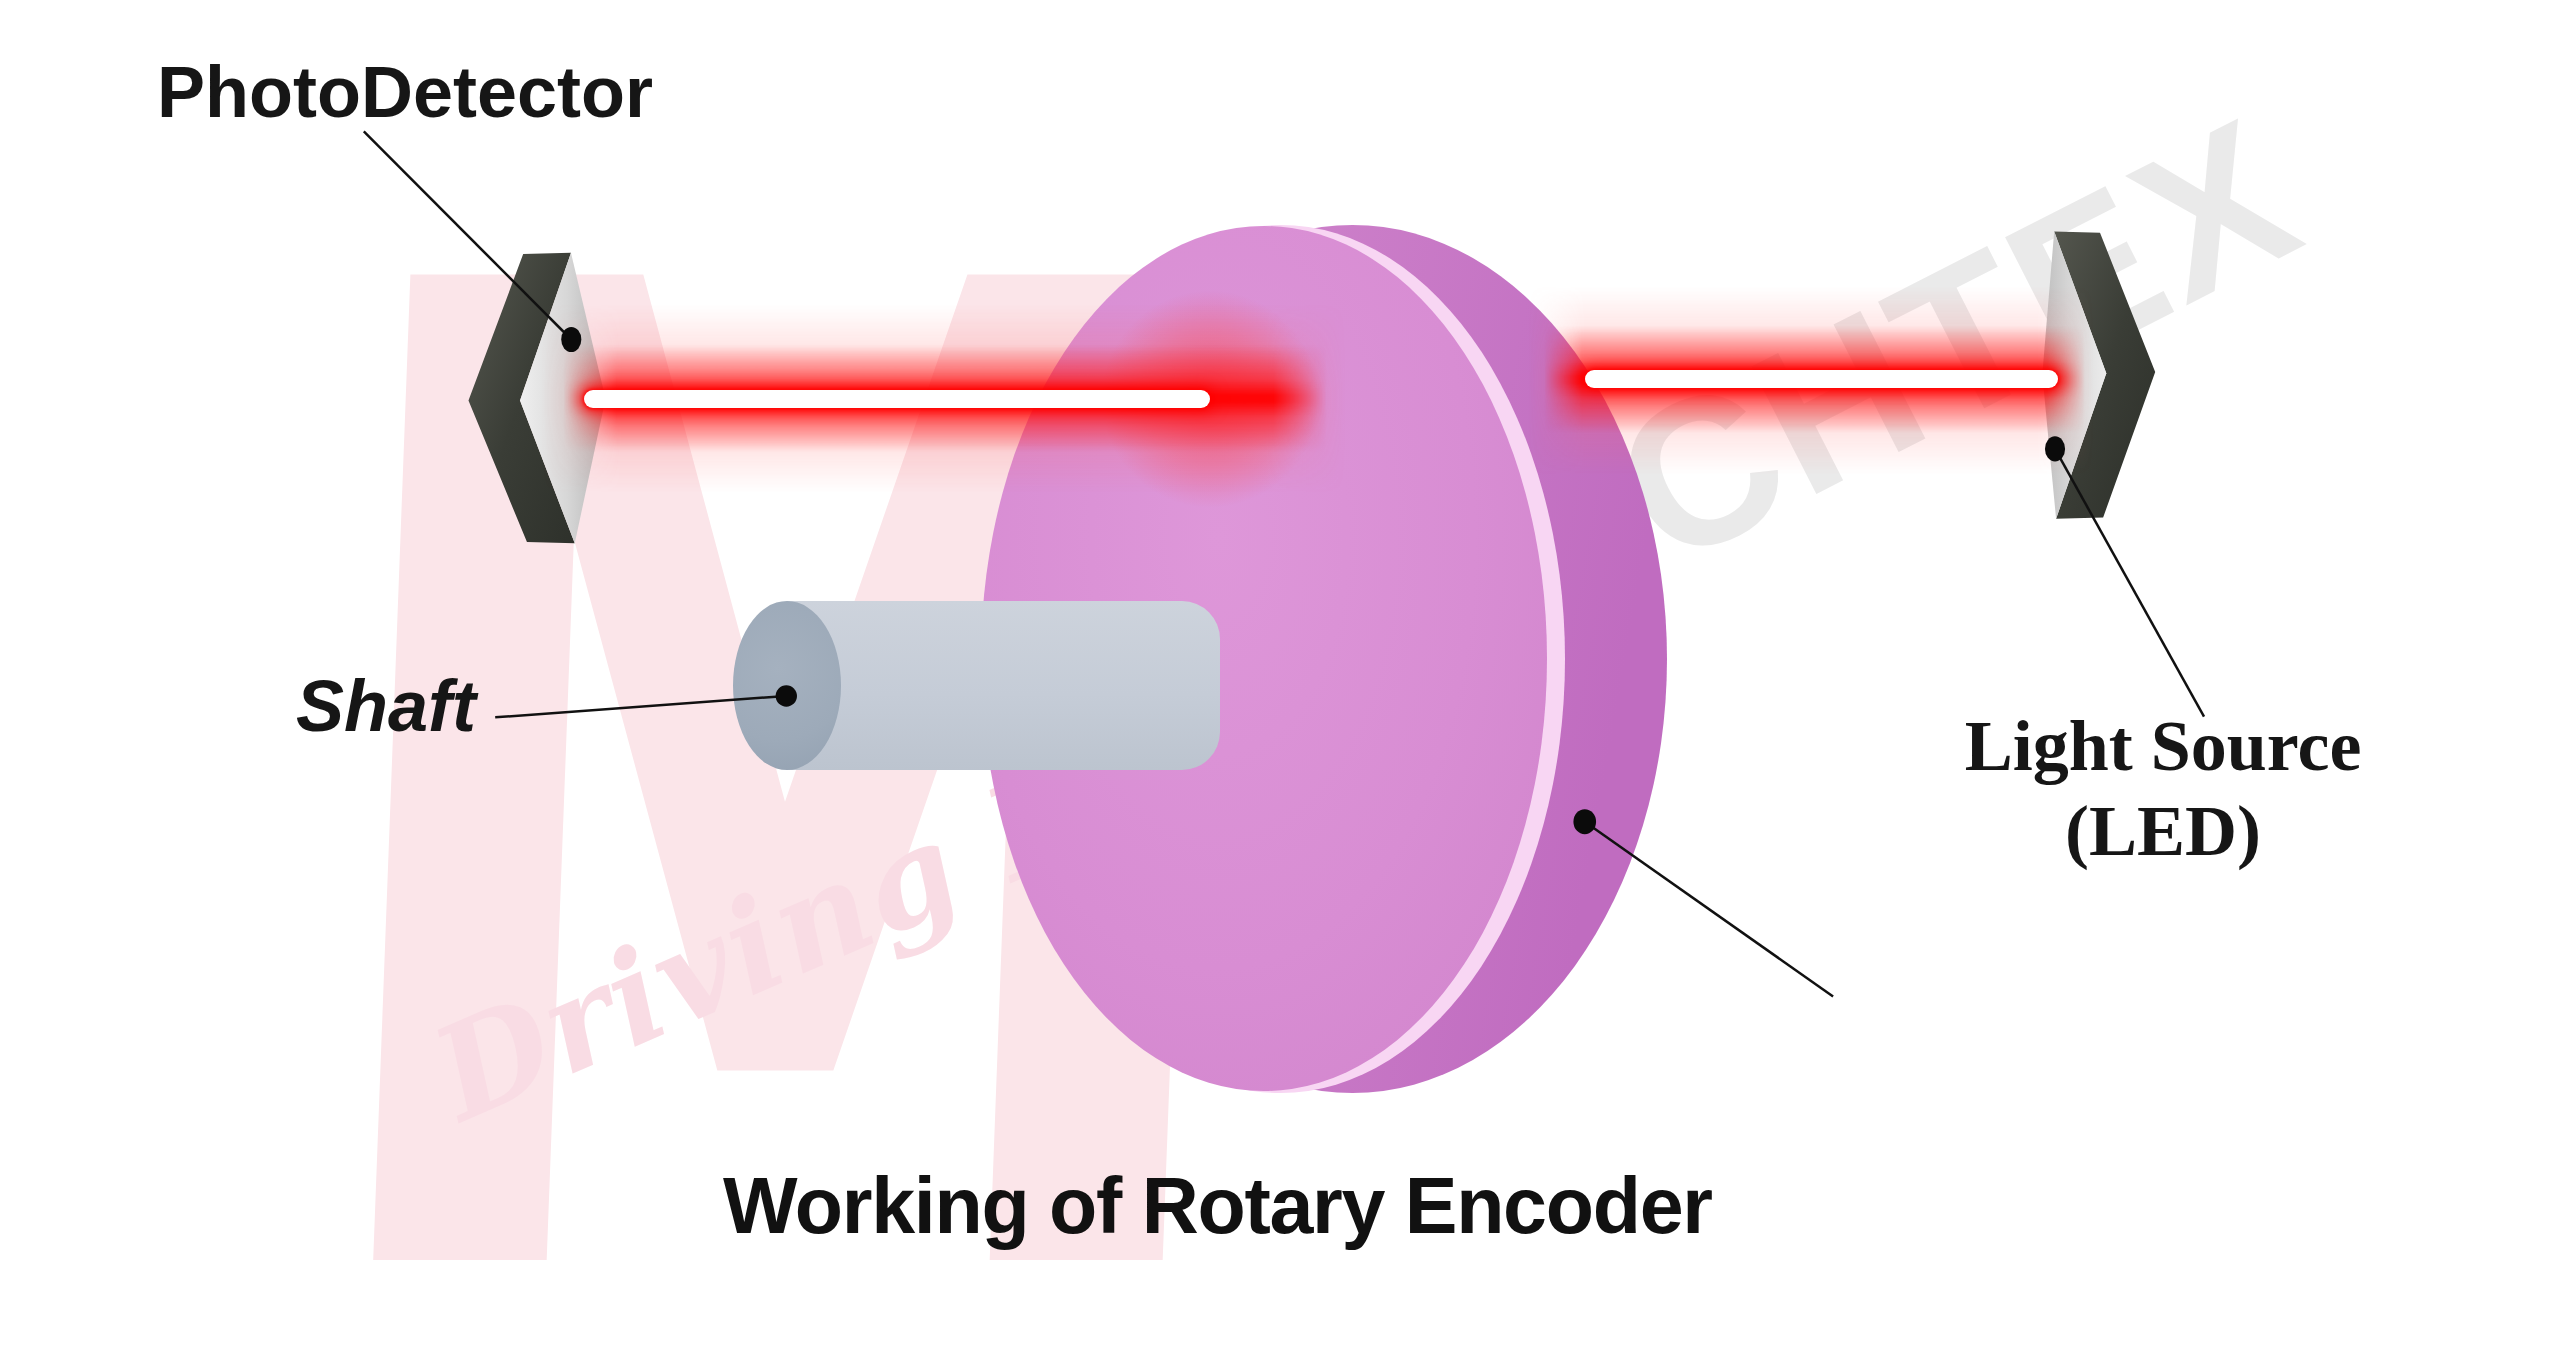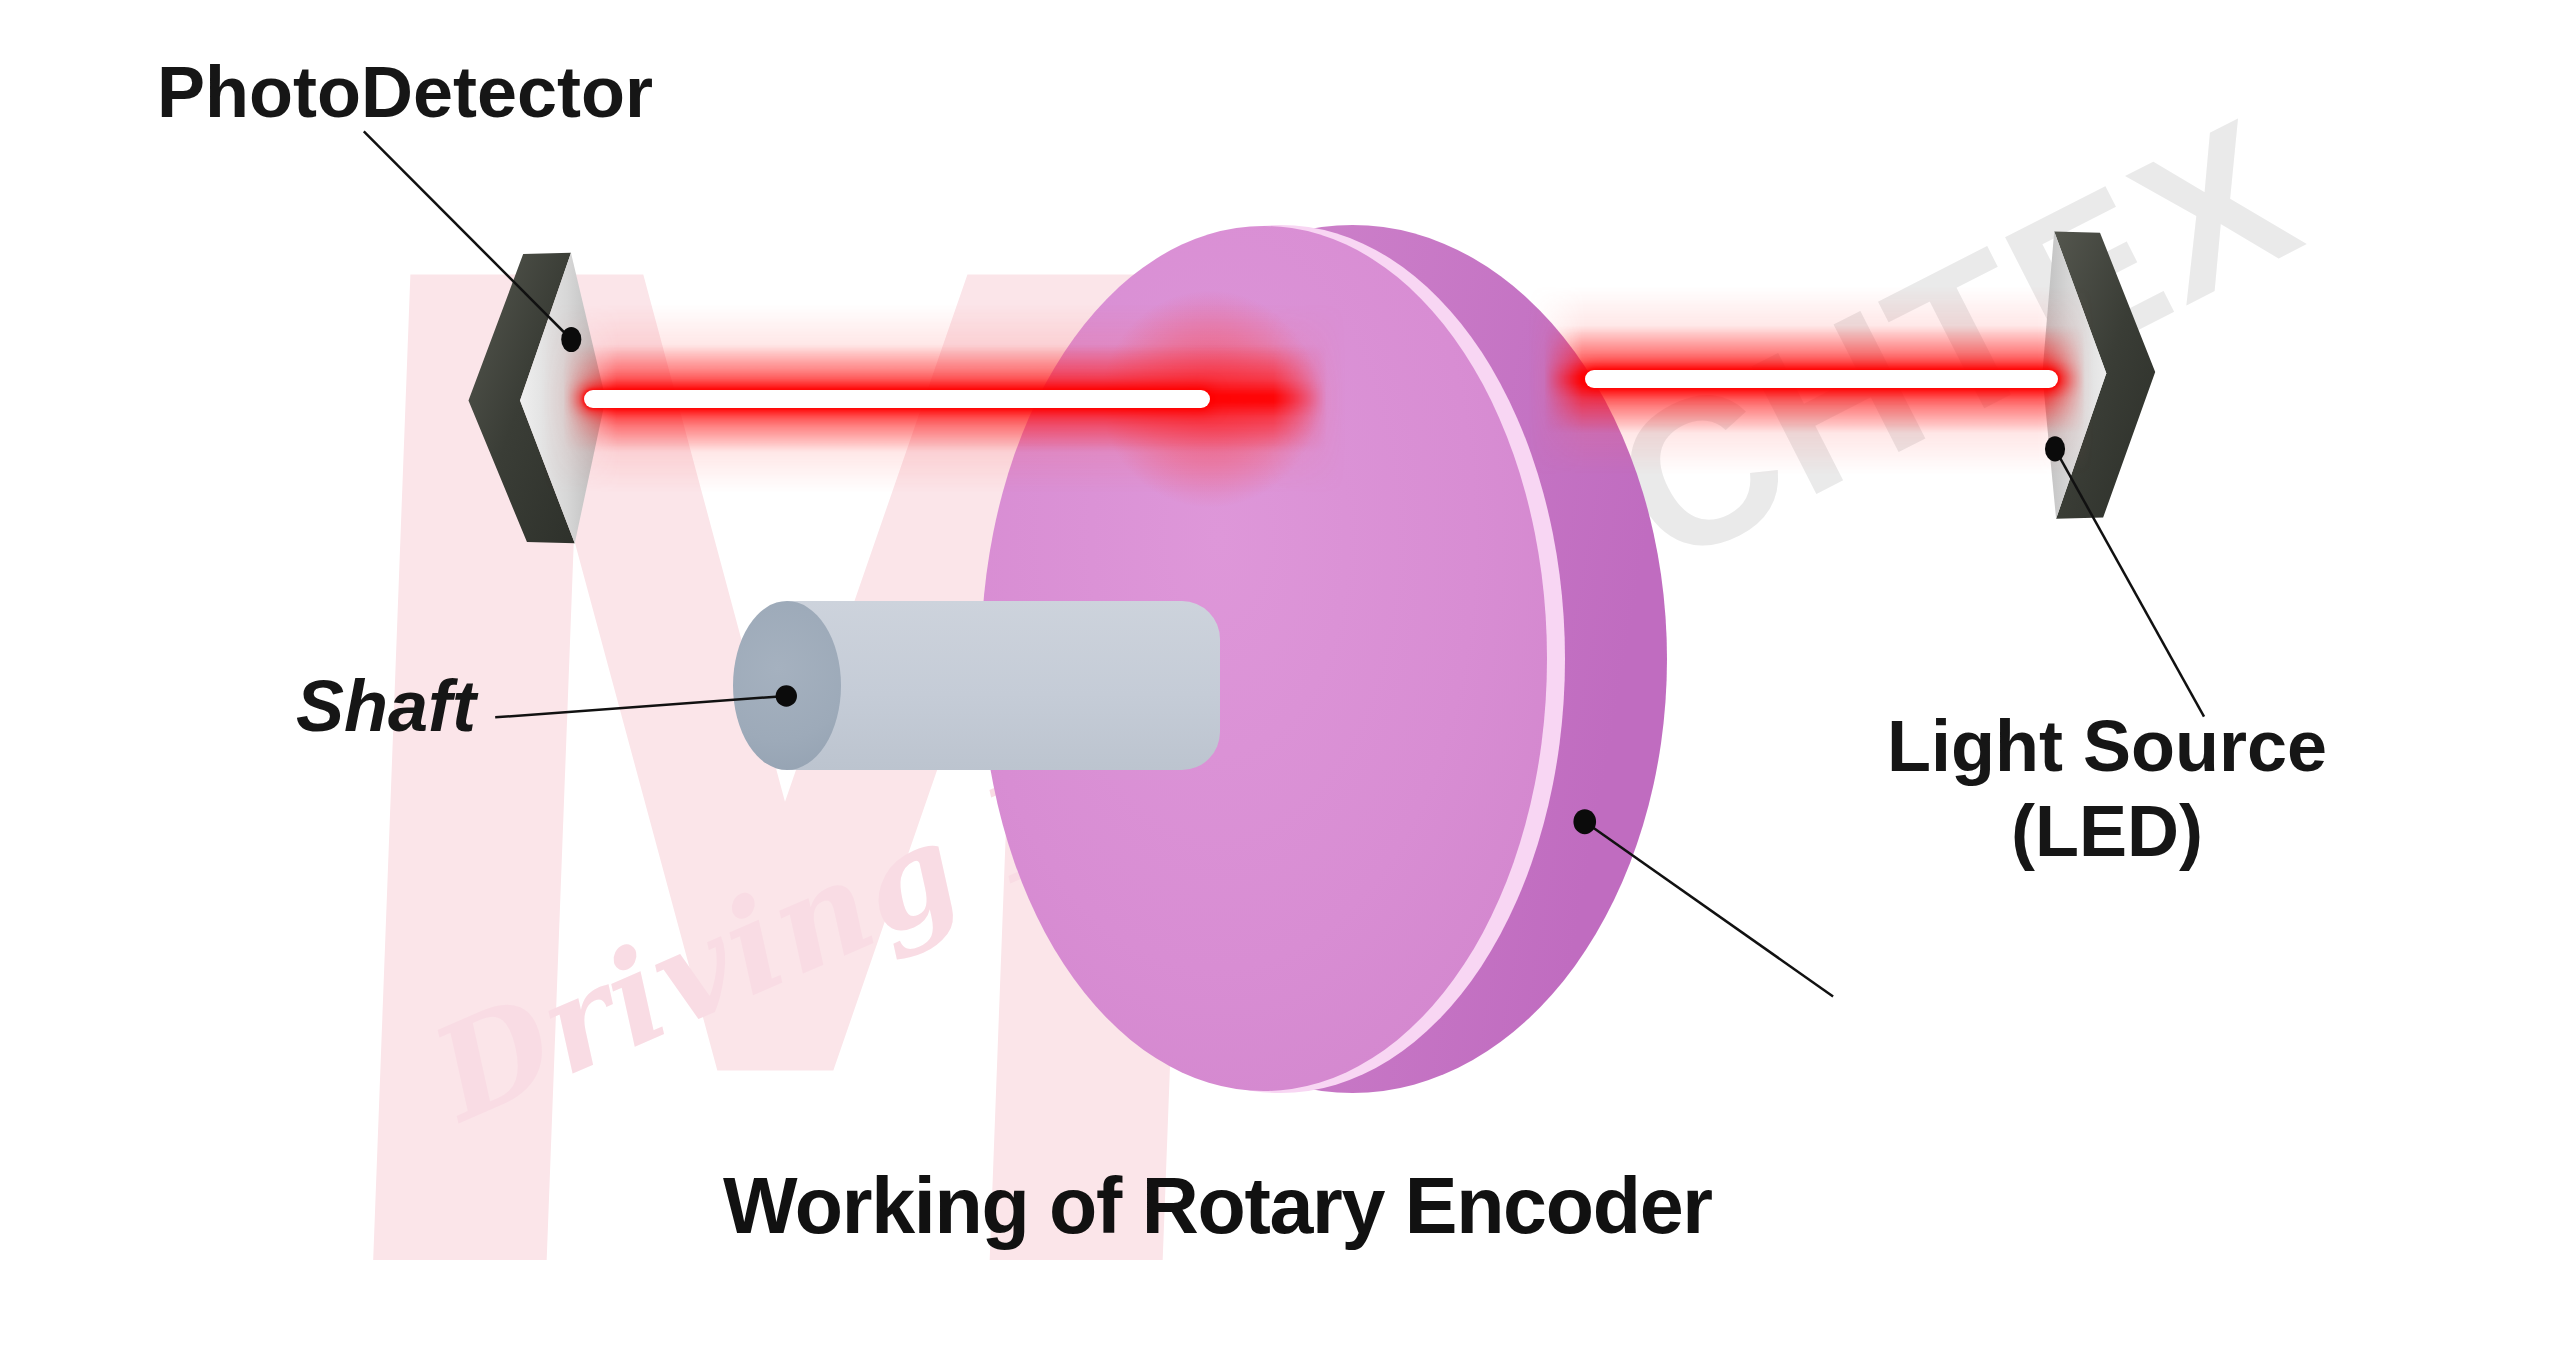--- a/index.html
+++ b/index.html
@@ -121,21 +121,21 @@
     <ellipse cx="908" cy="540" rx="16" ry="20" fill="#0b0b0b"></ellipse>
     <ellipse cx="1250" cy="1107" rx="17" ry="17" fill="#0b0b0b"></ellipse>
     <ellipse cx="2520" cy="1307" rx="18" ry="20" fill="#0b0b0b"></ellipse>
     <ellipse cx="3268" cy="714" rx="16" ry="20" fill="#0b0b0b"></ellipse>
   </svg>
 
   <div class="abs lbl" style="left:157px;top:50px;">PhotoDetector</div>
 
   <div class="abs lbl" style="left:296px;top:664px;font-style:italic;">Shaft</div>
 
-  <div class="abs lbl ls-center" style="left:1868px;top:704px;width:478px;">
+  <div class="abs lbl ls-center" style="left:1924px;top:704px;width:478px;font-family:Liberation Serif, serif;">
     <div>Light Source</div>
     <div>(LED)</div>
   </div>
 
 
   <div class="abs title">Working of Rotary Encoder</div>
 
 </div>
 
 

